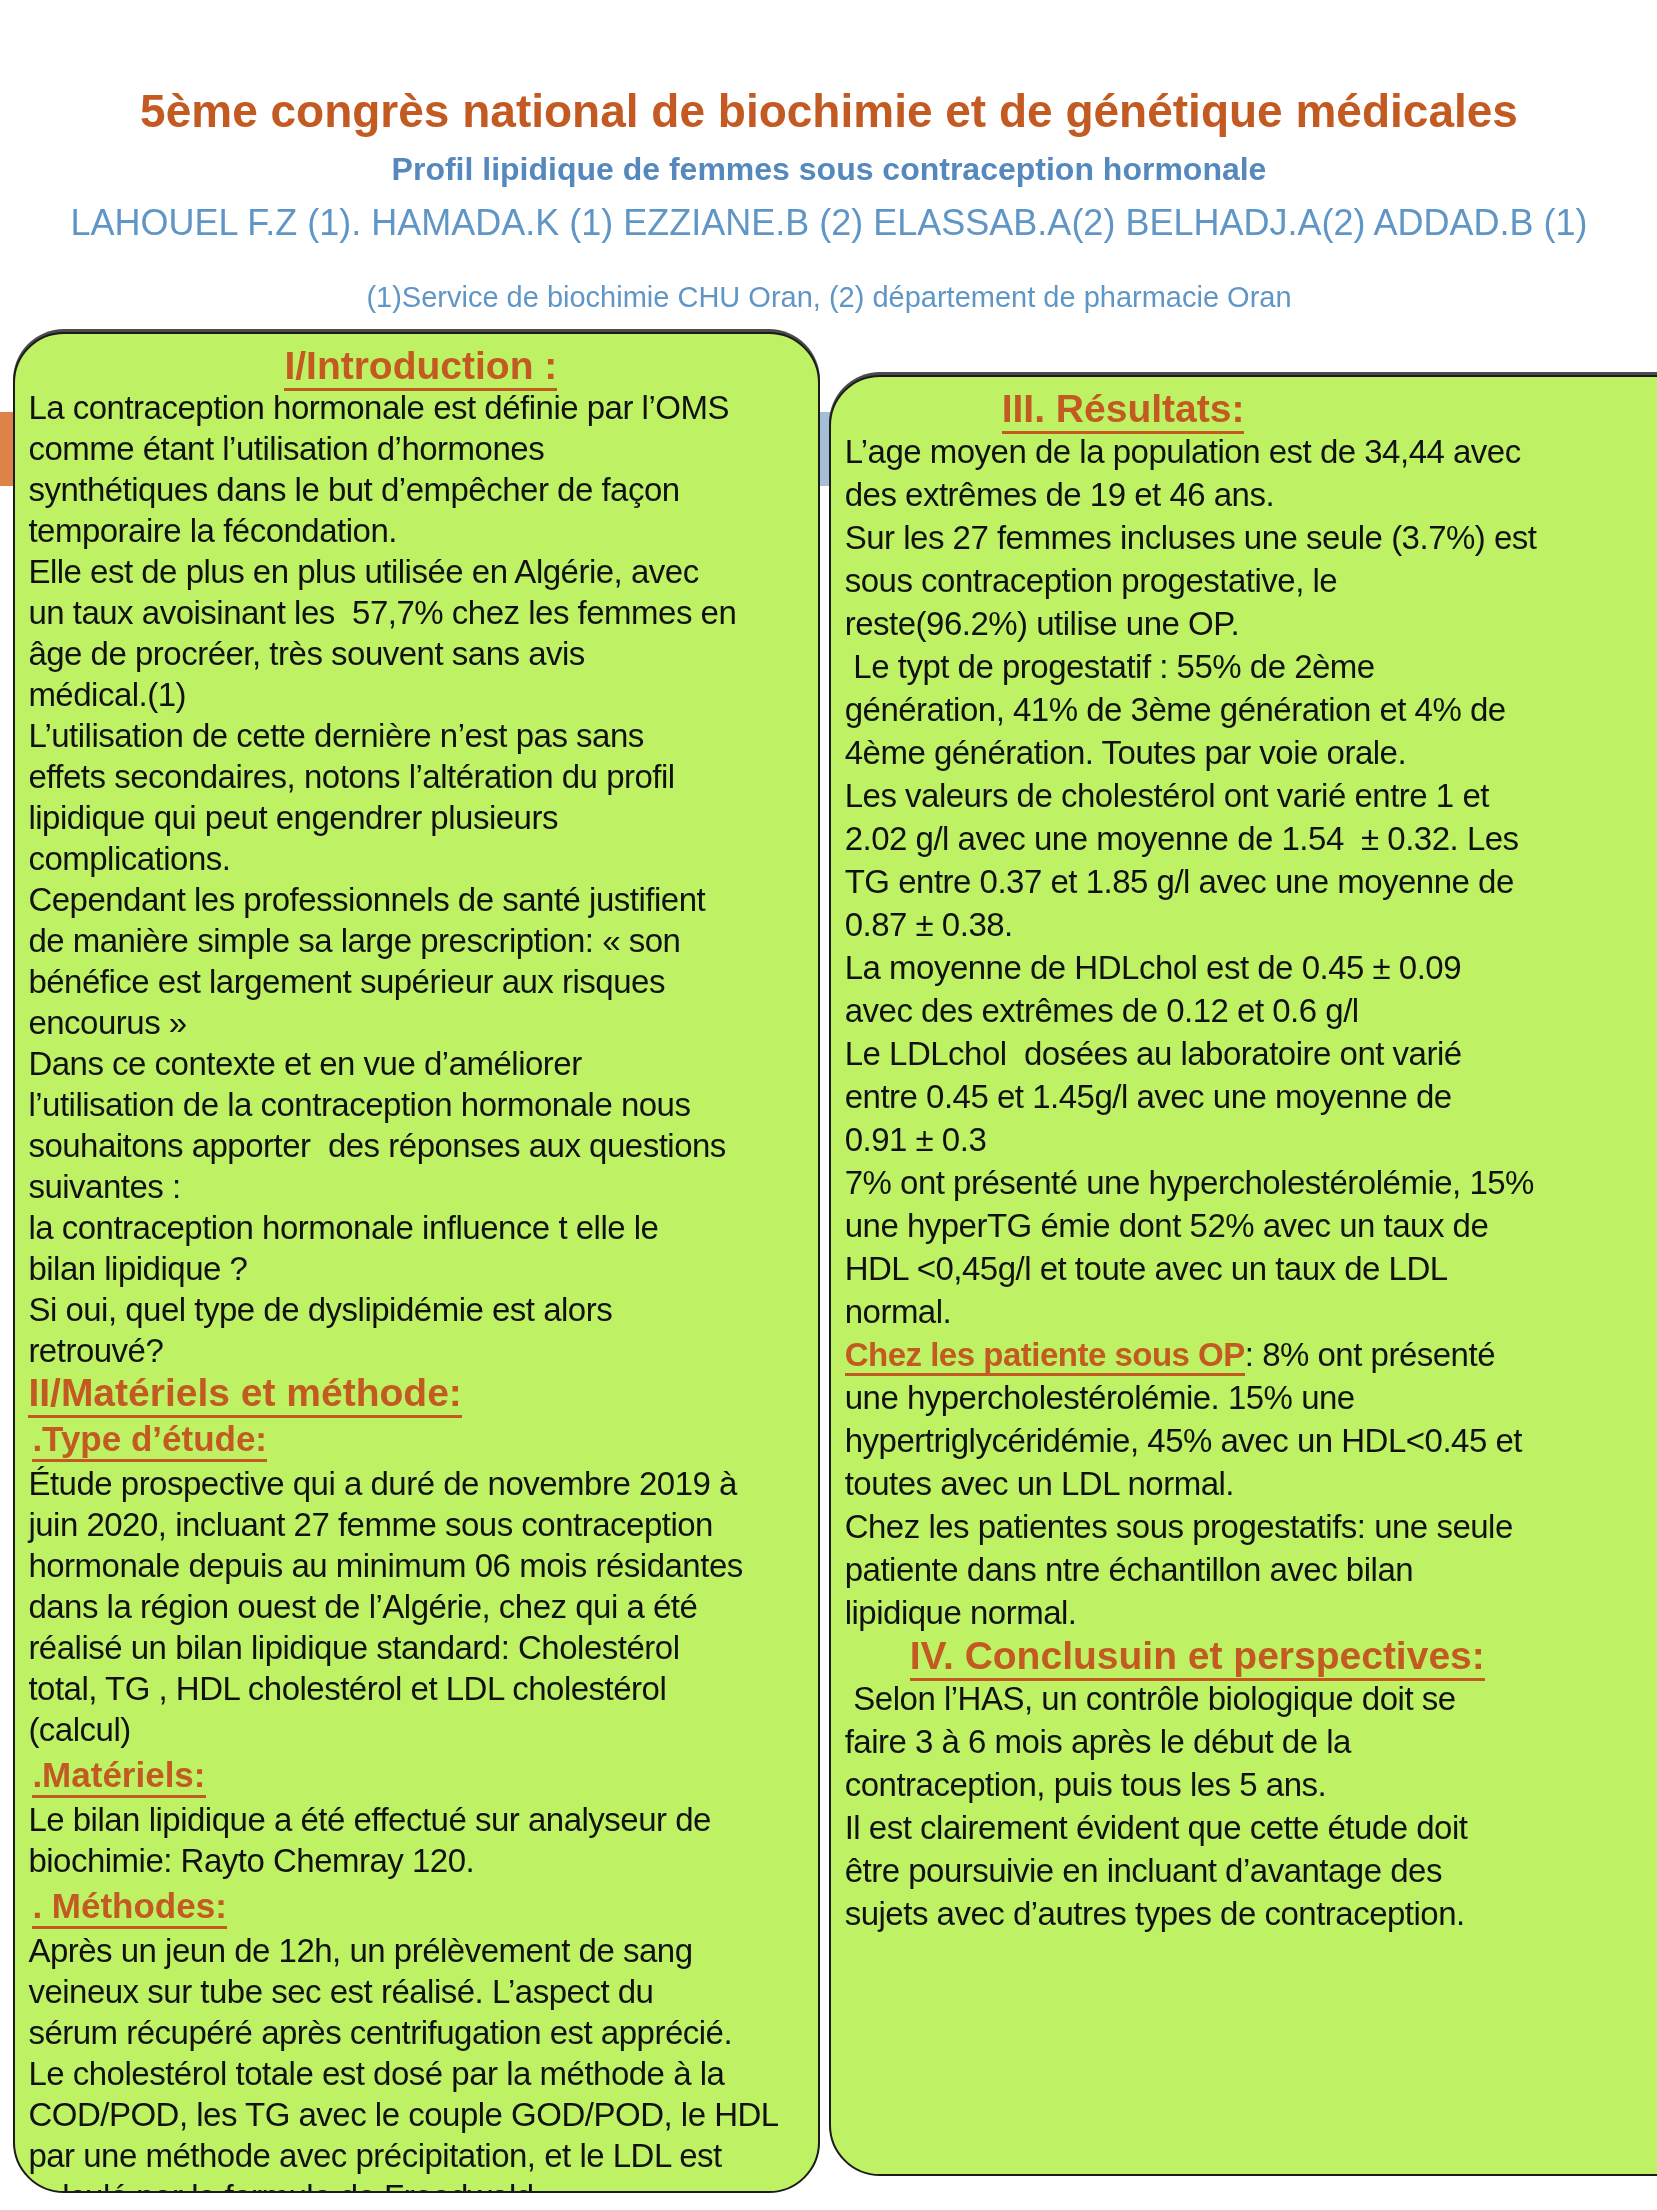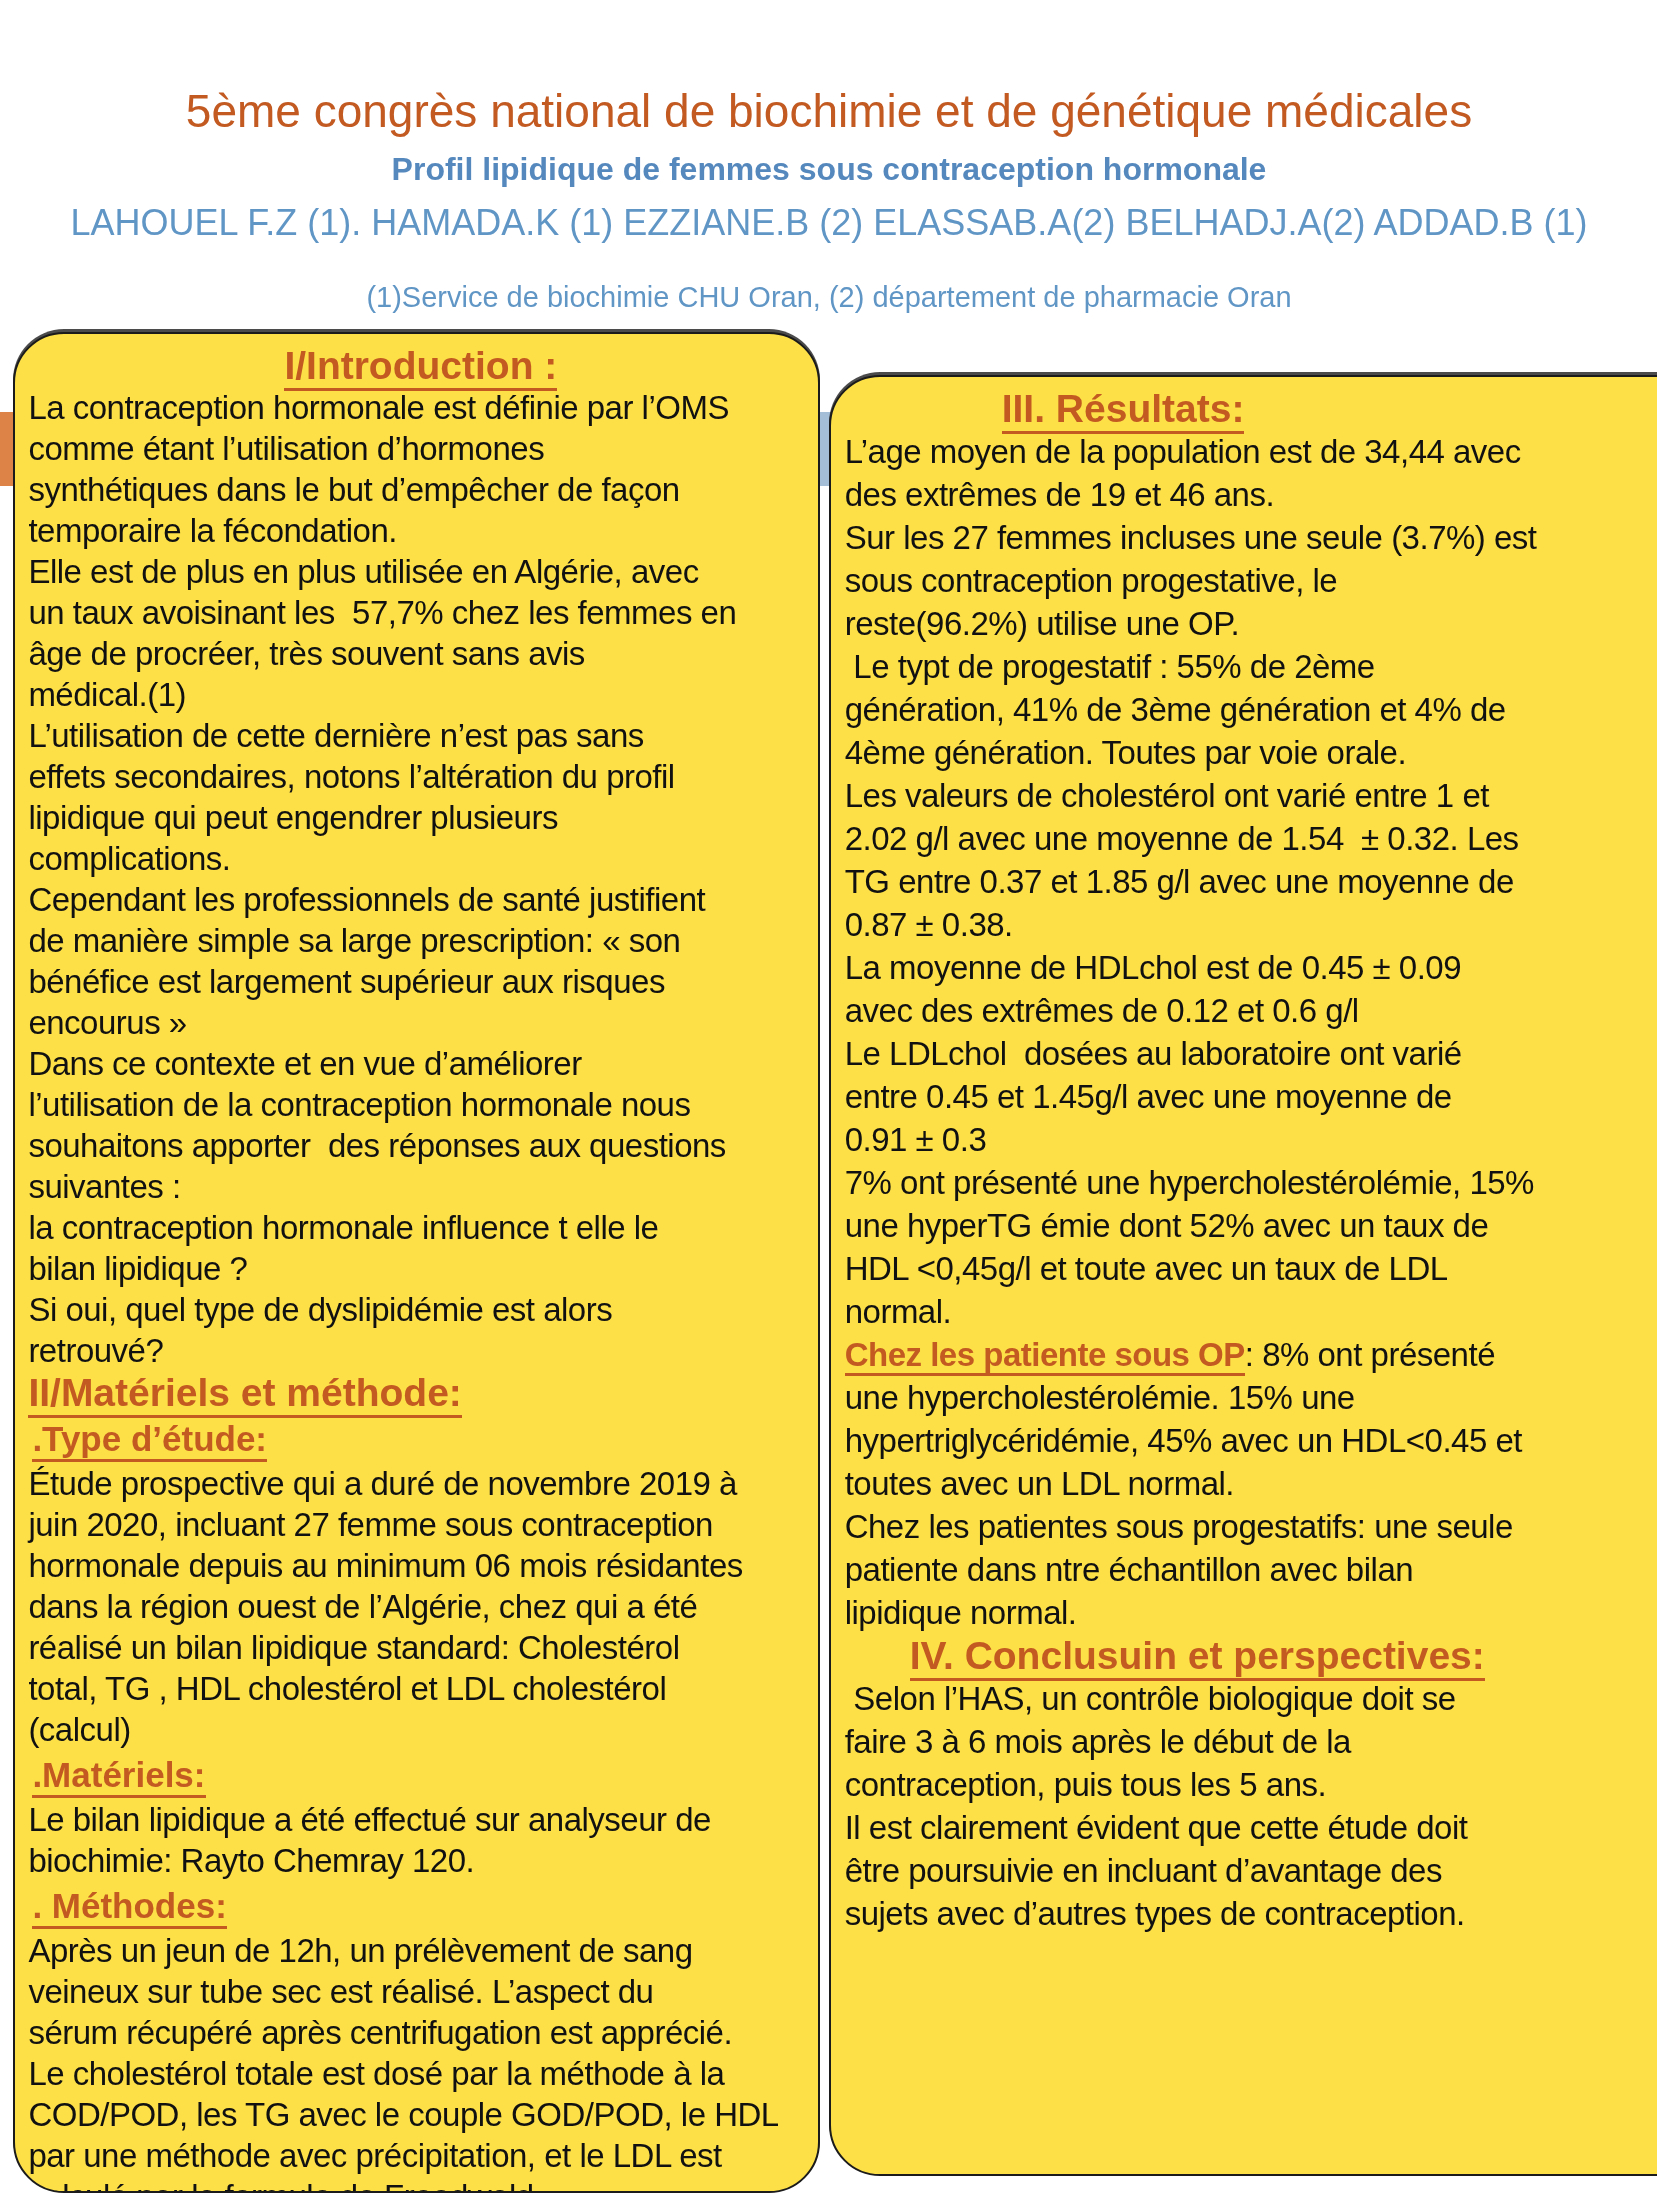--- a/index.html
+++ b/index.html
@@ -6,27 +6,27 @@
   body {
     width:1658px; height:2211px; position:relative; overflow:hidden;
     background:#ffffff;
     font-family:"Liberation Sans", sans-serif;
   }
   .band { position:absolute; top:412px; height:74px; z-index:0; }
   .band-orange { left:0; width:488px; background:#DE8348; }
   .band-blue  { left:488px; width:1170px; background:#A4BED8; }
 
   .hline { position:absolute; width:100%; text-align:center; z-index:2; }
-  .congress-title { top:84px;  font-size:46px; font-weight:400; color:#C25A22; }
+  .congress-title { top:84px;  font-size:46px; font-weight:700; color:#C25A22; }
   .poster-title   { top:151px; font-size:32px; font-weight:bold; color:#5589BE; }
   .authors        { top:202px; font-size:36px; color:#6096C6; }
   .affiliations   { top:281px; font-size:29px; color:#6096C6; }
 
   .box {
-    position:absolute; z-index:1; background:#fde047; box-sizing:border-box;
+    position:absolute; z-index:1; background:#bef264; box-sizing:border-box;
     border:2px solid #1b1b1b; border-radius:51px;
     box-shadow:0 -2.9px 0 rgba(30,30,30,0.8);
     overflow:hidden;
   }
   .left-box  { left:12.7px;  top:332px; width:807px; height:1861px; padding:9.8px 9.8px 0 13.7px; }
   .right-box { left:829px; top:375px; width:891px; height:1801px; padding:9.8px 7.8px 0 13.7px; }
 
   .body {
     font-size:33px; letter-spacing:-0.5px; color:#111111;
     white-space:pre-wrap; margin:0;

